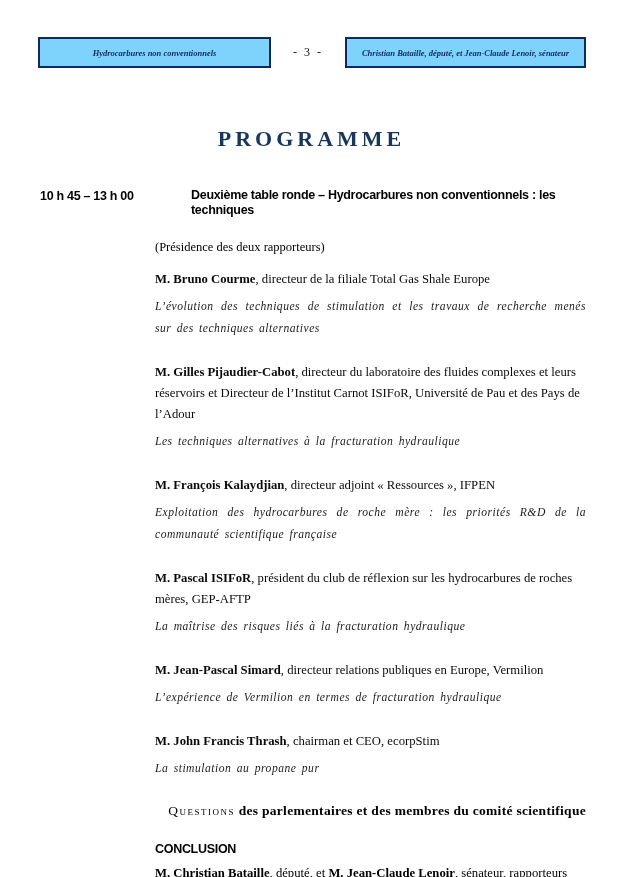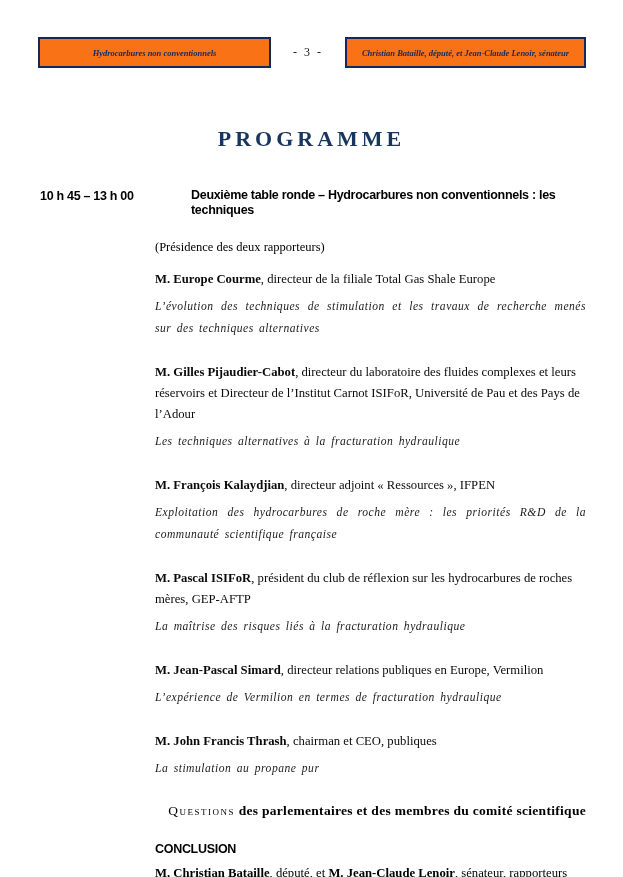--- a/index.html
+++ b/index.html
@@ -9,21 +9,21 @@
     position: relative;
     font-family: "Liberation Serif", serif;
     color: #000;
     overflow: hidden;
   }
 
   
   .page-header { position: absolute; top: 37px; left: 0; width: 623px; height: 32px; }
   .hdr-box {
     position: absolute; top: 0; height: 31px;
-    background: #f97316;
+    background: #7dd3fc;
     border: 2px solid #13295e;
     display: flex; align-items: center; justify-content: center;
     font-family: "Liberation Serif", serif;
     font-style: italic; font-weight: bold;
     font-size: 8.5px; color: #13295e;
     text-align: center;
   }
   .hdr-box.left  { left: 38px;  width: 233px; }
   .hdr-box.right { left: 345px; width: 241px; }
   .page-num {
@@ -132,21 +132,21 @@
 <div class="doc-title">PROGRAMME</div>
 
 <div class="program">
   <div class="time-col">10 h 45 – 13 h 00</div>
   <div class="content-col">
 
     <div class="session-title">Deuxième table ronde – Hydrocarbures non conventionnels : les techniques</div>
     <div class="presidency">(Présidence des deux rapporteurs)</div>
 
     <div class="speaker">
-      <div class="speaker-line"><b>M. Europe Courme</b><span>, directeur de la filiale Total Gas Shale Europe</span></div>
+      <div class="speaker-line"><b>M. Bruno Courme</b><span>, directeur de la filiale Total Gas Shale Europe</span></div>
       <div class="topic">L’évolution des techniques de stimulation et les travaux de recherche menés sur des techniques alternatives</div>
     </div>
 
     <div class="speaker">
       <div class="speaker-line"><b>M. Gilles Pijaudier-Cabot</b><span>, directeur du laboratoire des fluides complexes et leurs réservoirs et Directeur de l’Institut Carnot ISIFoR, Université de Pau et des Pays de l’Adour</span></div>
       <div class="topic">Les techniques alternatives à la fracturation hydraulique</div>
     </div>
 
     <div class="speaker">
       <div class="speaker-line"><b>M. François Kalaydjian</b><span>, directeur adjoint « Ressources », IFPEN</span></div>
@@ -157,21 +157,21 @@
       <div class="speaker-line"><b>M. Pascal ISIFoR</b><span>, président du club de réflexion sur les hydrocarbures de roches mères, GEP-AFTP</span></div>
       <div class="topic">La maîtrise des risques liés à la fracturation hydraulique</div>
     </div>
 
     <div class="speaker">
       <div class="speaker-line"><b>M. Jean-Pascal Simard</b><span>, directeur relations publiques en Europe, Vermilion</span></div>
       <div class="topic">L’expérience de Vermilion en termes de fracturation hydraulique</div>
     </div>
 
     <div class="speaker">
-      <div class="speaker-line"><b>M. John Francis Thrash</b><span>, chairman et CEO, publiques</span></div>
+      <div class="speaker-line"><b>M. John Francis Thrash</b><span>, chairman et CEO, ecorpStim</span></div>
       <div class="topic">La stimulation au propane pur</div>
     </div>
 
     <div class="questions-line">
       <span class="smallcaps">Questions</span><span class="q-rest"> des parlementaires et des membres du comité scientifique</span>
     </div>
 
     <div class="conclusion-heading">CONCLUSION</div>
     <div class="conclusion-line"><b>M. Christian Bataille</b><span>, député, et </span><b>M. Jean-Claude Lenoir</b><span>, sénateur, rapporteurs</span></div>
 

